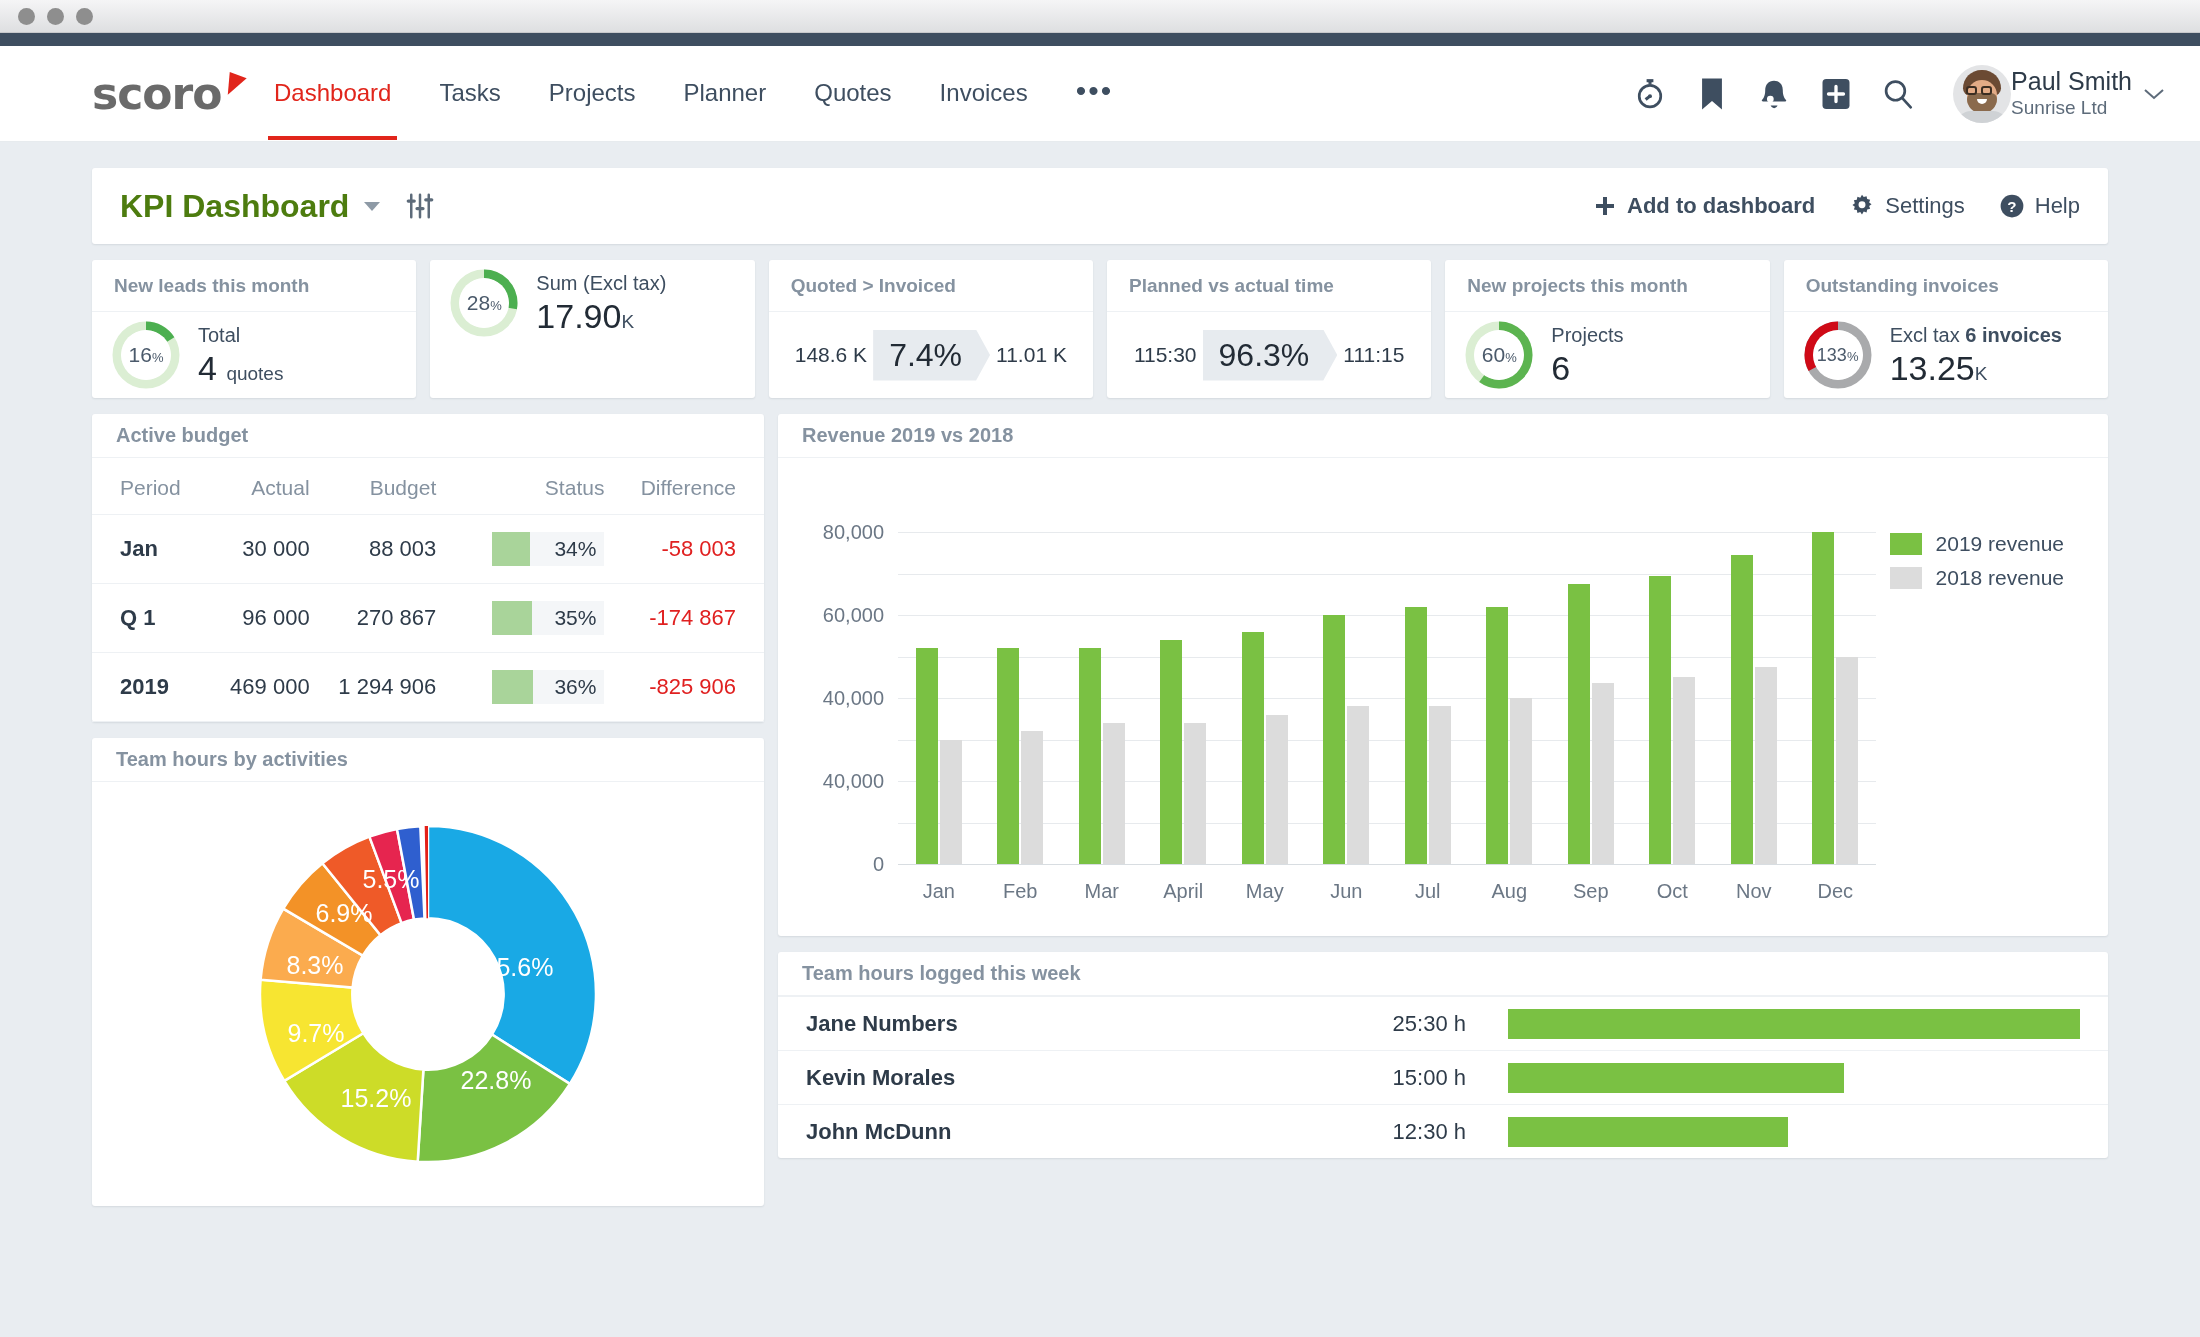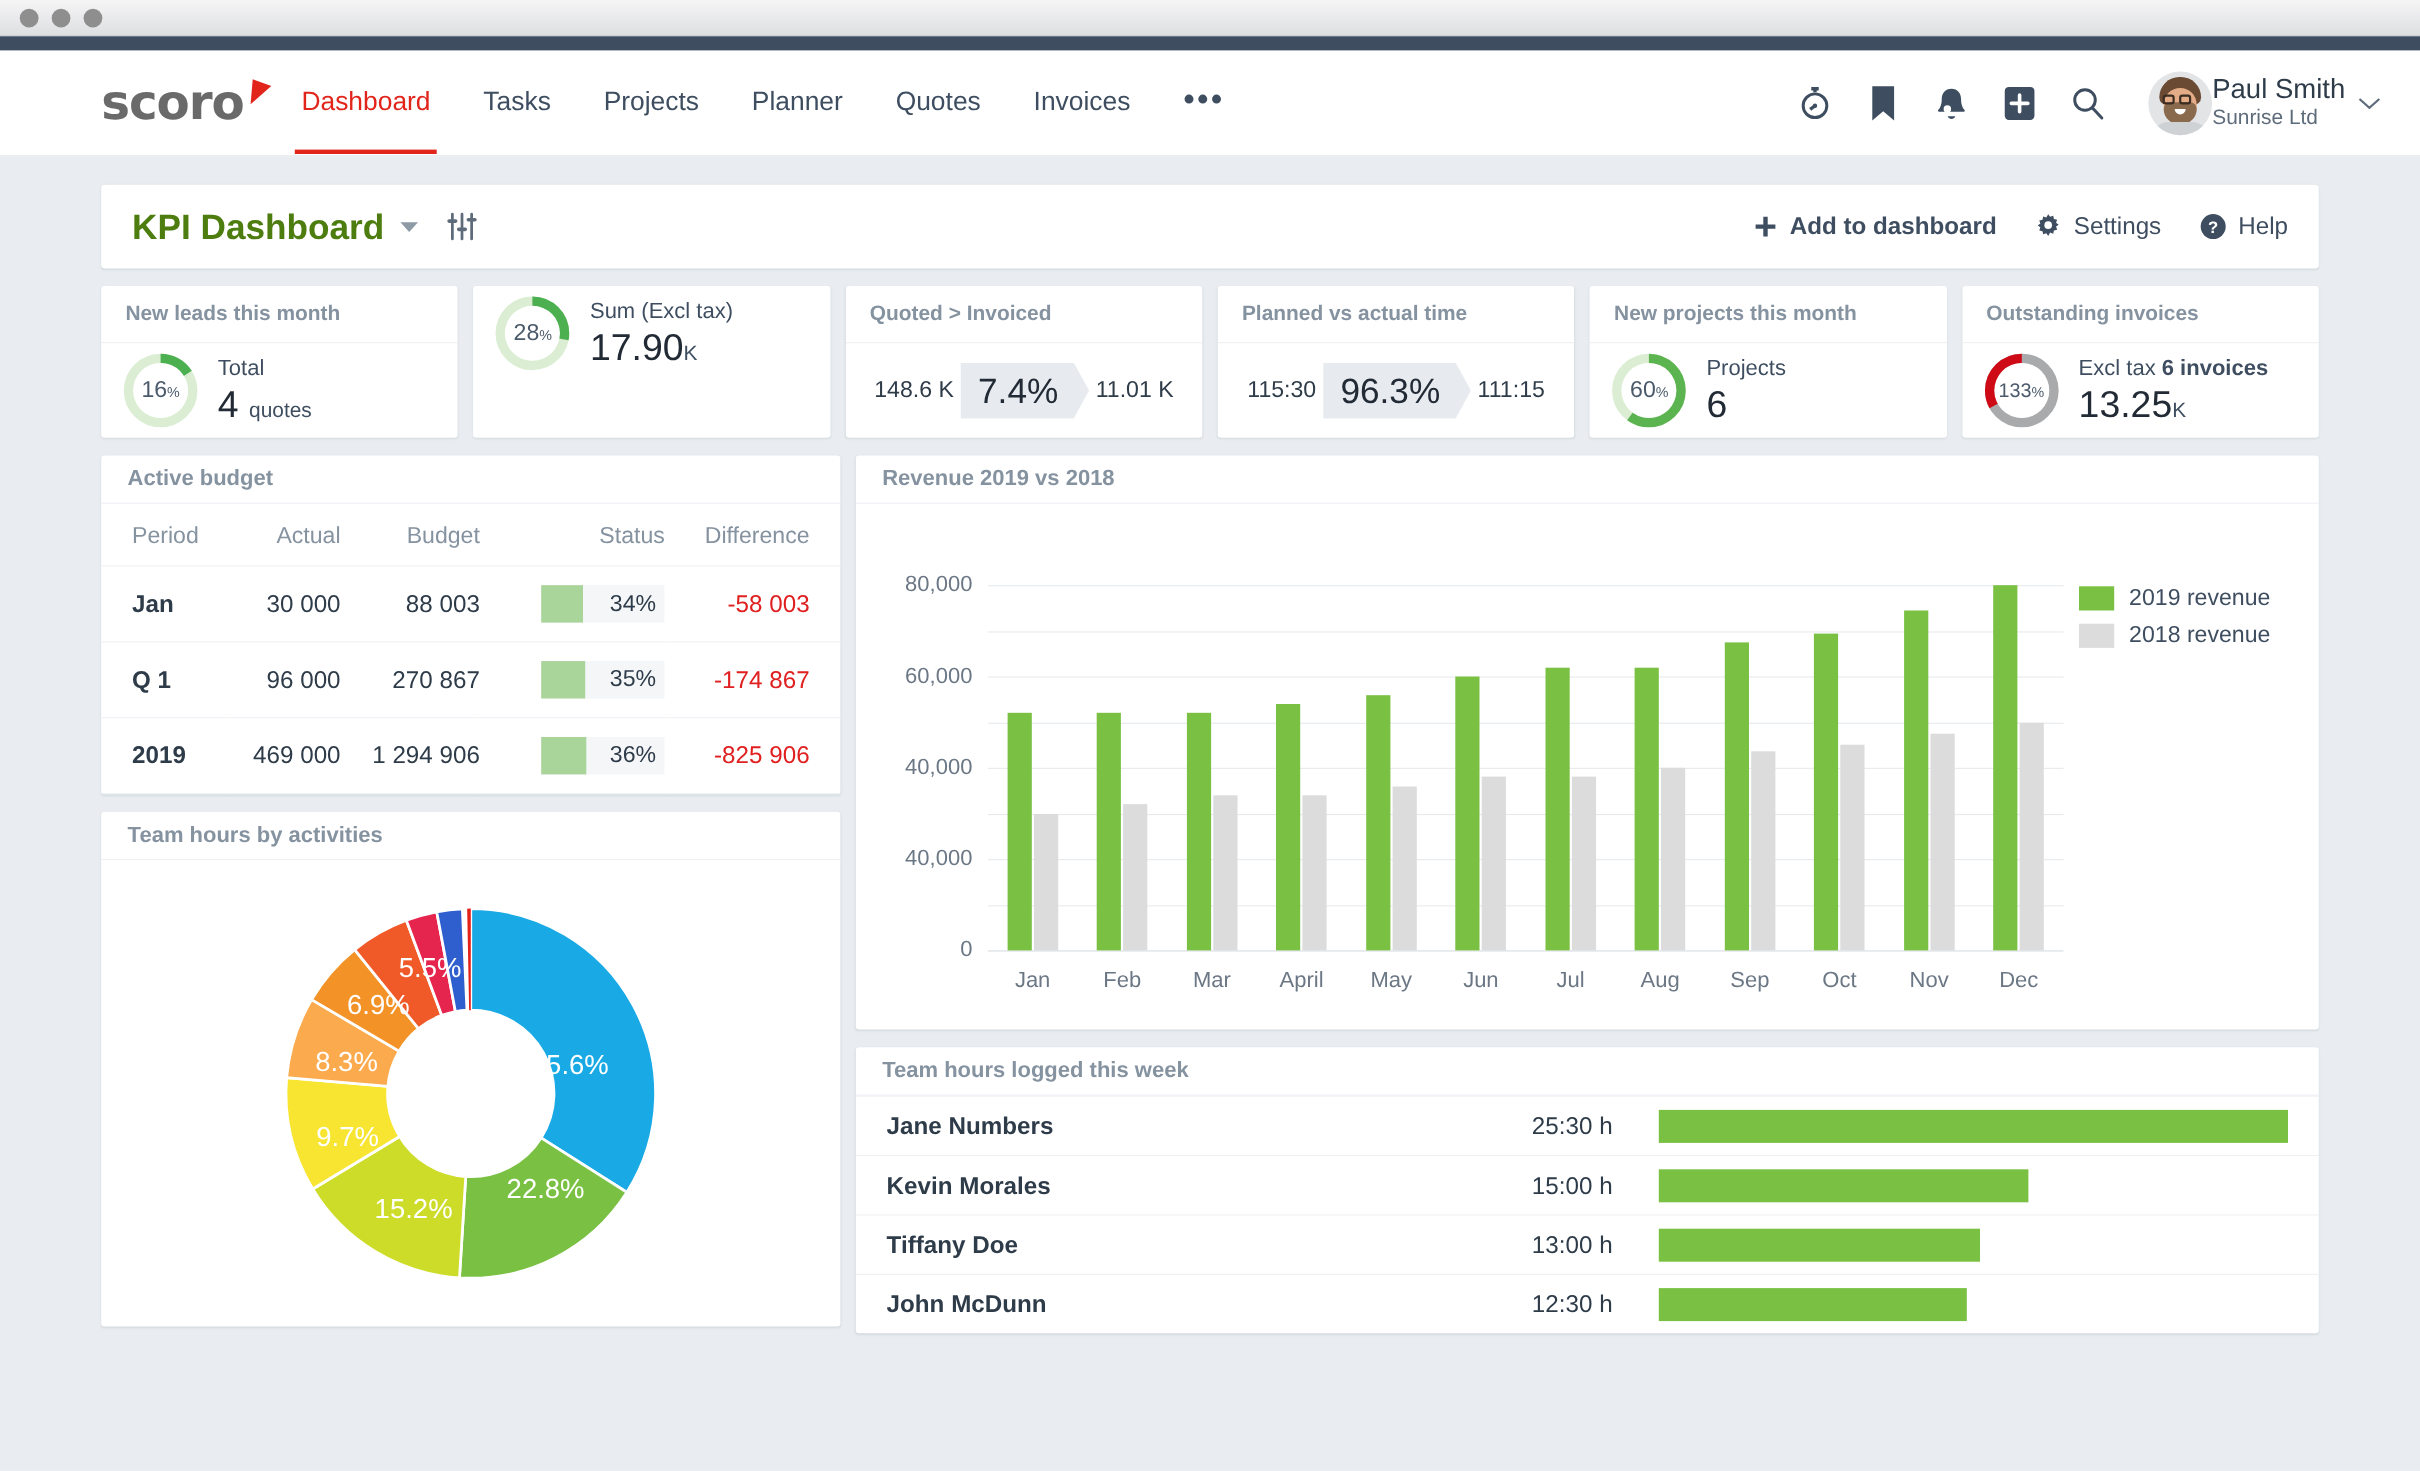--- a/index.html
+++ b/index.html
@@ -641,27 +641,20 @@
               </div>
           </div>
           <div class="hrow">
             <div class="hname">Kevin Morales</div>
             <div class="hval">15:00 h</div>
             <div class="hbarwrap">
                 <div class="hbar" style="width:58.8%"></div>
               </div>
           </div>
           <div class="hrow">
-            <div class="hname">Tiffany Doe</div>
-            <div class="hval">13:00 h</div>
-            <div class="hbarwrap">
-                <div class="hbar" style="width:51%"></div>
-              </div>
-          </div>
-          <div class="hrow">
             <div class="hname">John McDunn</div>
             <div class="hval">12:30 h</div>
             <div class="hbarwrap">
                 <div class="hbar" style="width:49%"></div>
               </div>
           </div>
         </div>
 
       </div>
     </div>

